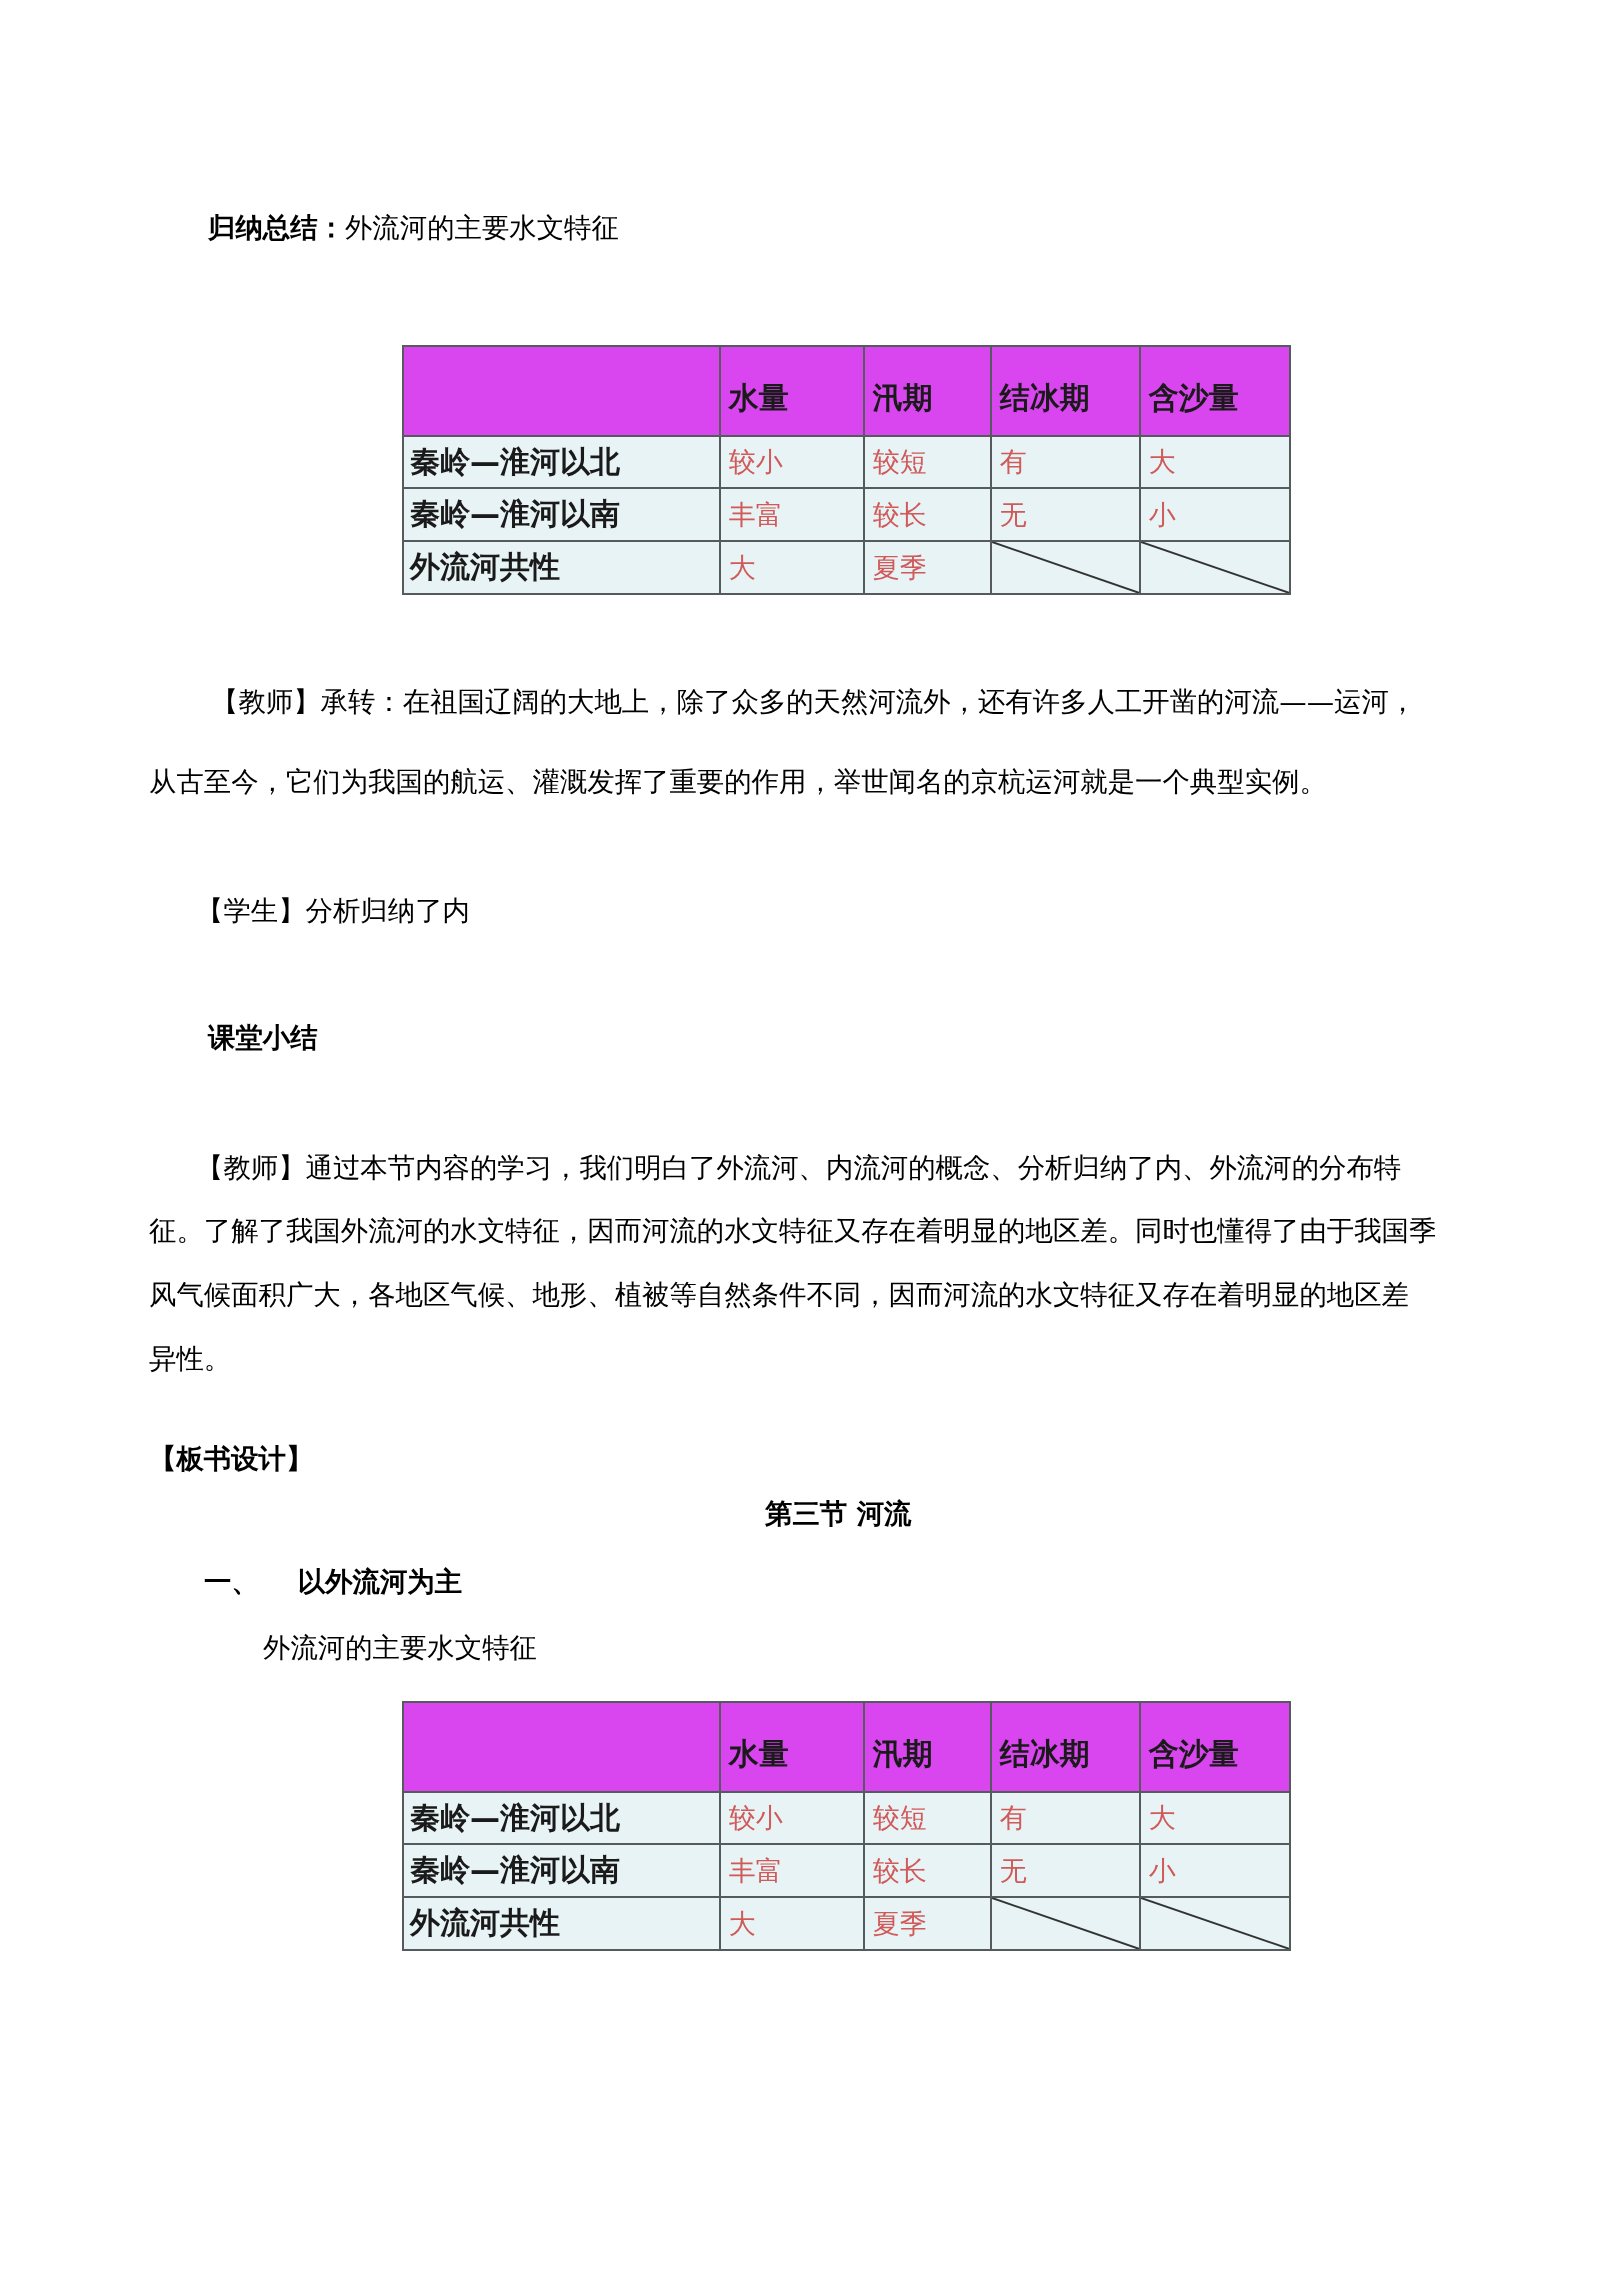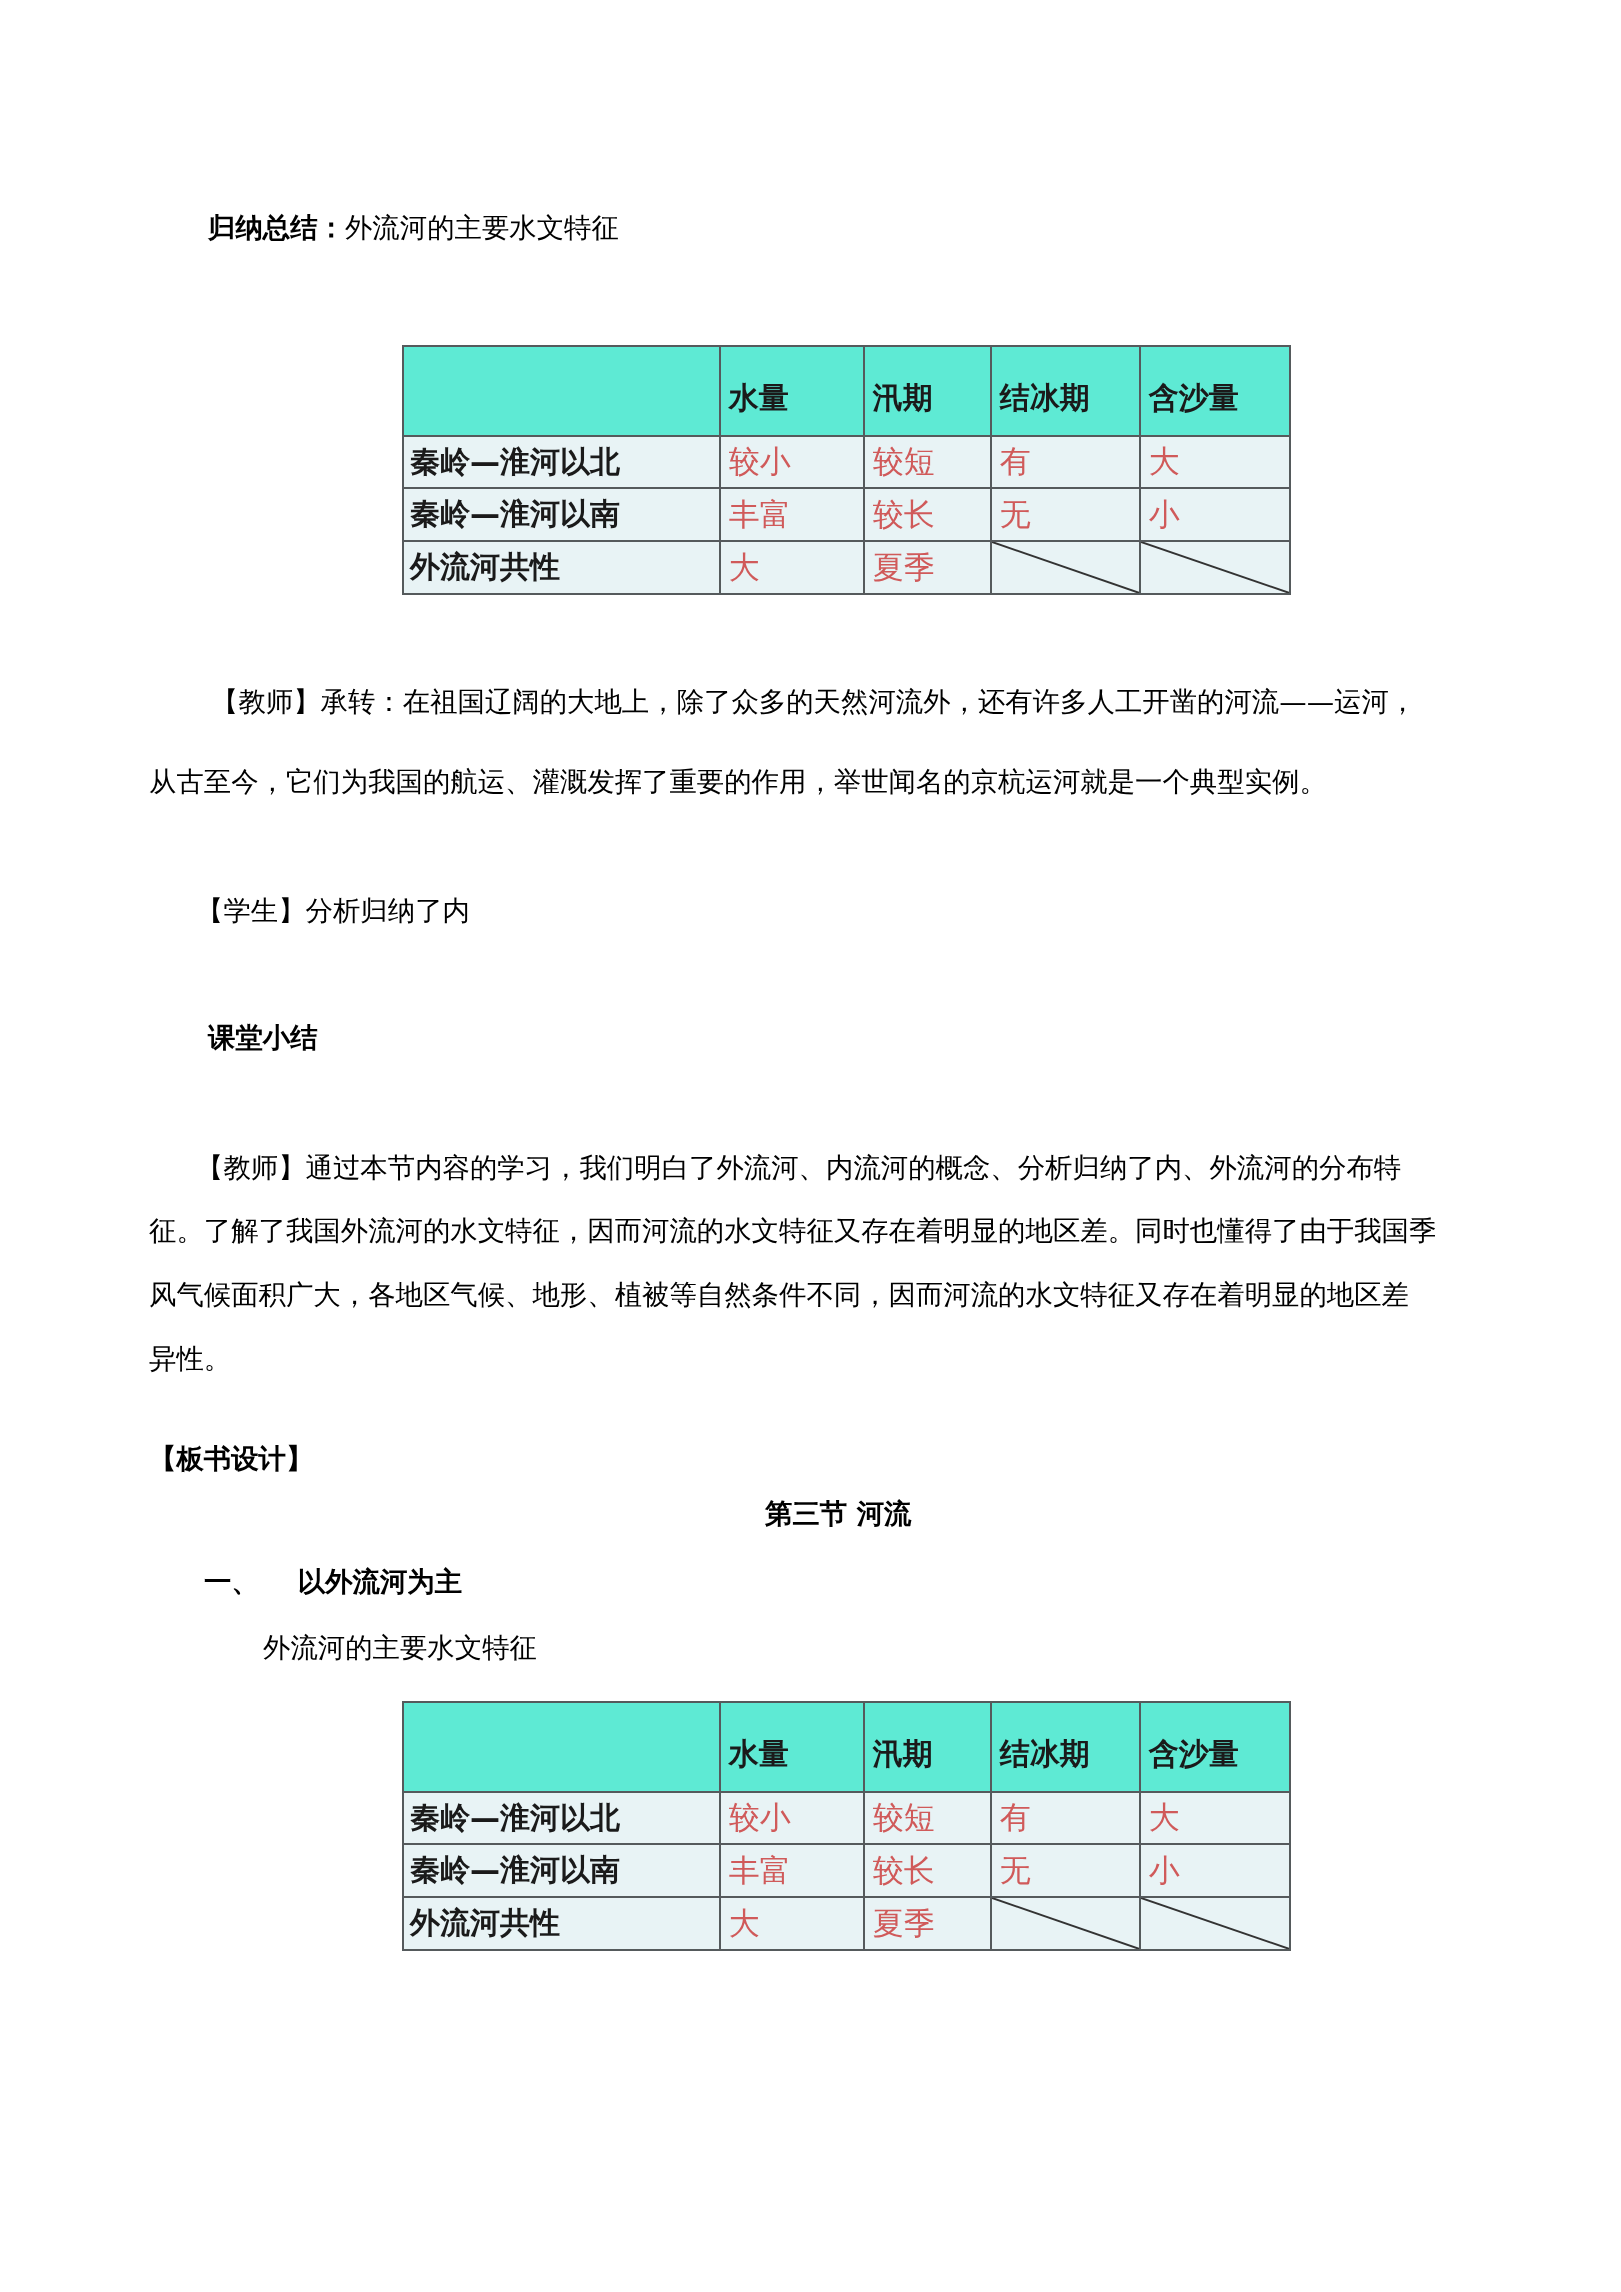--- a/index.html
+++ b/index.html
@@ -12,27 +12,27 @@
           line-height: 31px; }
   .para .line { position: absolute; left: 0; white-space: nowrap; }
 
   
   .hydro-table { position: absolute; left: 402px; width: 887px; height: 250px;
                  border-collapse: collapse; table-layout: fixed;
                  background: #eaf4f6; }
   .hydro-table td, .hydro-table th { border: 2px solid #555a5c; padding: 0;
                  font-size: 30px; font-weight: bold; vertical-align: middle;
                  position: relative; overflow: hidden; }
-  .hydro-table thead th { background: #5eead4; height: 72px; text-align: left;
+  .hydro-table thead th { background: #d946ef; height: 72px; text-align: left;
                  padding-left: 7.8px; padding-top: 15.7px; color: #1a1a1a; }
   .hydro-table tbody tr { height: 41px; }
   .hydro-table tbody th { text-align: left; padding-left: 5.9px; color: #1a1a1a;
                  background: #e8f3f5; }
   .hydro-table tbody td { color: #d05a5a; font-family: "DejaVu Serif", "Liberation Serif", serif;
-                 font-weight: normal; font-size: 31px; padding-left: 7.8px; background: #e8f3f5; }
+                 font-weight: normal; font-size: 27px; padding-left: 7.8px; background: #e8f3f5; }
   .diag { position: absolute; left: 0; top: 0; width: 100%; height: 100%; }
 </style>
 </head>
 <body>
 
 <div class="abs txt" style="left:208px; top:212px;">
   <span class="bold">归纳总结：</span><span>外流河的主要水文特征</span>
 </div>
 
 <table class="hydro-table" style="top:345px;">

